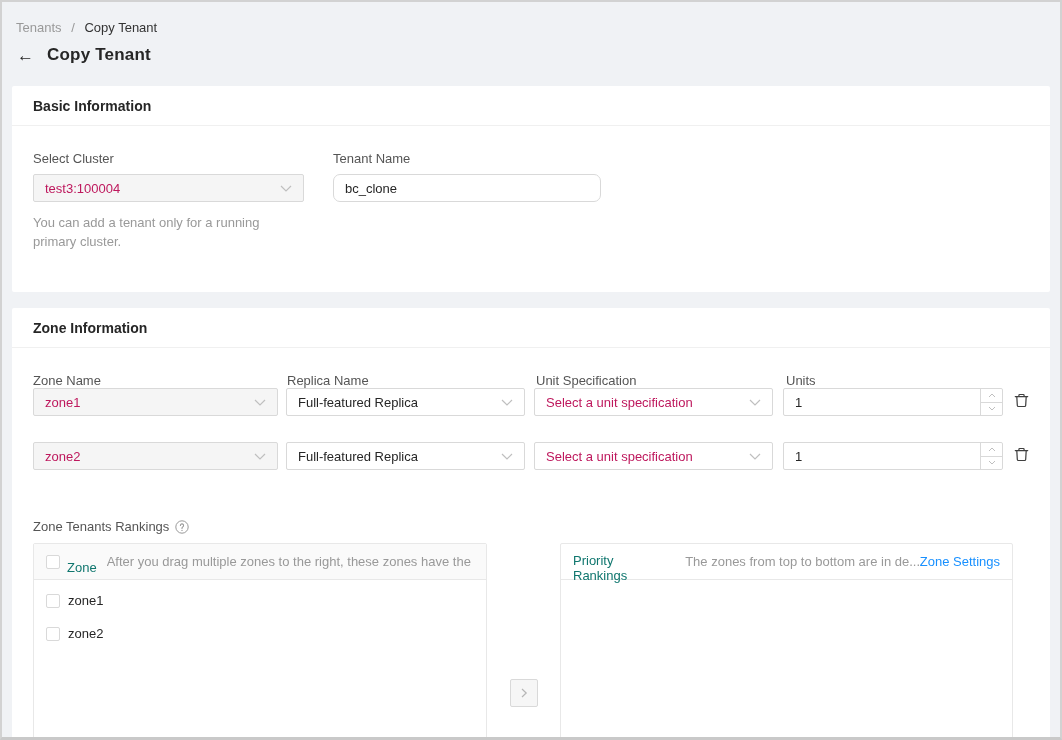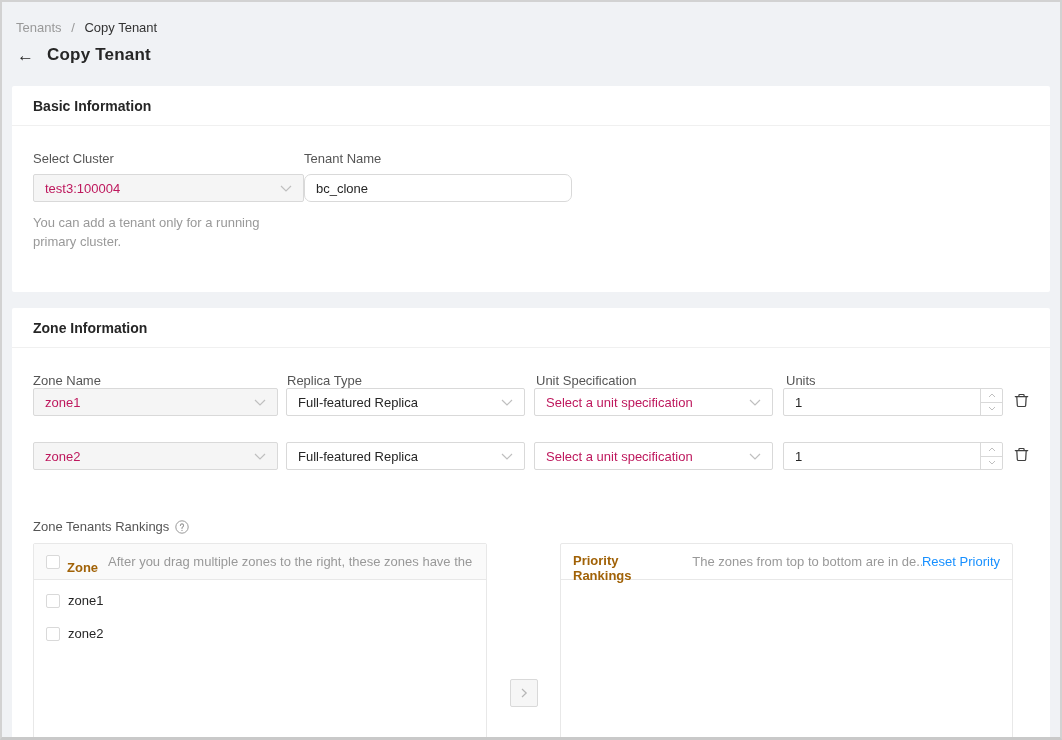--- a/index.html
+++ b/index.html
@@ -55,21 +55,21 @@
   .trash-btn { margin-left:11px; background:none; border:none; cursor:pointer; display:flex; padding:0; }
   
   .priority-label { margin-top:49px; display:flex; align-items:center; color:#555; }
   .help-icon { margin-left:6px; display:flex; cursor:pointer; }
   .transfer { display:flex; margin-top:9px; }
   .t-panel { border:1px solid #e8e8e8; border-radius:2px; background:#fff; }
   .t-left { width:454px; height:220px; }
   .t-right { width:453px; height:220px; }
   .t-head { height:36px; display:flex; align-items:center; padding:0 12px; border-bottom:1px solid #e8e8e8; }
   .t-left .t-head { background:#fafafa; }
-  .t-title { font-weight:700; color:#a16207; margin:12px 4px 0 7px; }
+  .t-title { font-weight:400; color:#0f766e; margin:12px 4px 0 7px; }
   .t-right .t-title { margin-left:0; margin-right:8px; }
   .t-hint { color:#999; margin-left:6px; white-space:nowrap; overflow:hidden; }
   .reset-link { margin-left:auto; color:#1890ff; cursor:pointer; white-space:nowrap; }
   .t-items { padding-top:4px; }
   .t-item { height:33px; display:flex; align-items:center; padding:0 12px; cursor:pointer; }
   .t-item .item-label { margin-left:8px; color:#262626; }
   .checkbox { width:14px; height:14px; border:1px solid #d9d9d9; border-radius:2px; background:#fff;
     flex:none; cursor:pointer; }
   .t-mid { width:73px; display:flex; flex-direction:column; align-items:center; padding-top:136px; }
   .t-btn { width:28px; height:28px; border:1px solid #d9d9d9; border-radius:2px; background:#f6f6f6;
@@ -100,35 +100,35 @@
           <div class="sel disabled">
             <span class="sel-text">test3:100004</span>
             <span class="chev">
               <svg width="12" height="7" viewBox="0 0 12 7">
                   <path d="M1 1 L6 6 L11 1" fill="none" stroke="#bfbfbf" stroke-width="1.2"></path>
                 </svg>
             </span>
           </div>
           <div class="help-text">You can add a tenant only for a running primary cluster.</div>
         </div>
-        <div style="width:268px; ">
+        <div style="width:268px; margin-left:29px;">
           <span class="f-label">Tenant Name</span>
           <input class="text-input" type="text" value="bc_clone" style="">
         </div>
       </div>
     </div>
   </div>
 
   <div class="card card-2">
     <div class="card-head">Zone Information</div>
     <div class="card-body">
 
       <div class="col-labels">
         <div class="w1">Zone Name</div>
-        <div class="w2">Replica Type</div>
+        <div class="w2">Replica Name</div>
         <div class="w3">Unit Specification</div>
         <div class="w4">Units</div>
       </div>
 
       <div class="zone-row">
         <div class="sel disabled w1">
           <span class="sel-text">zone1</span>
           <span class="chev">
             <svg width="12" height="7" viewBox="0 0 12 7">
                 <path d="M1 1 L6 6 L11 1" fill="none" stroke="#bfbfbf" stroke-width="1.2"></path>
@@ -262,21 +262,21 @@
                   <path d="M3 1 L7.2 5 L3 9" fill="none" stroke="#b5b5b5" stroke-width="1.2"></path>
                 </svg>
             </span>
           </button>
         </div>
 
         <div class="t-panel t-right">
           <div class="t-head">
             <span class="t-title">Priority Rankings</span>
             <span class="t-hint">The zones from top to bottom are in de...</span>
-            <span class="reset-link">Reset Priority</span>
+            <span class="reset-link">Zone Settings</span>
           </div>
           <div class="t-items"></div>
         </div>
 
       </div>
     </div>
   </div>
 
 </div>
 

